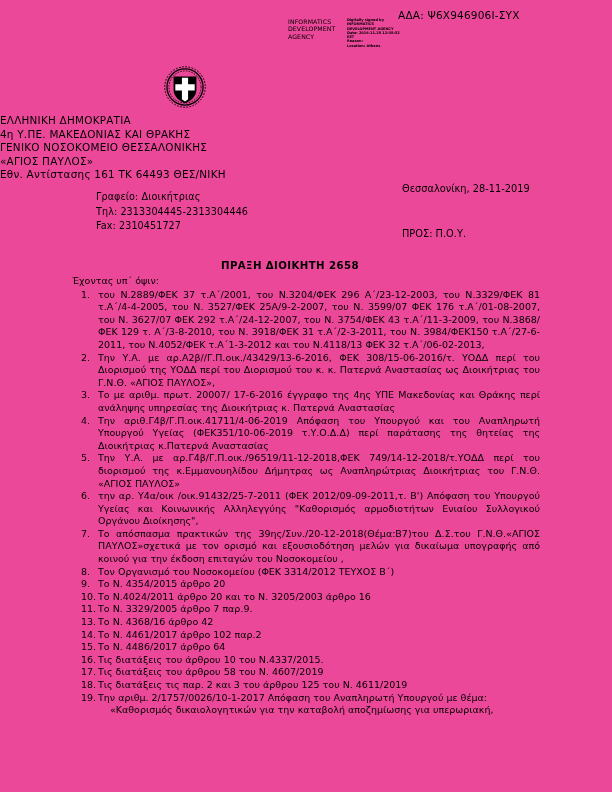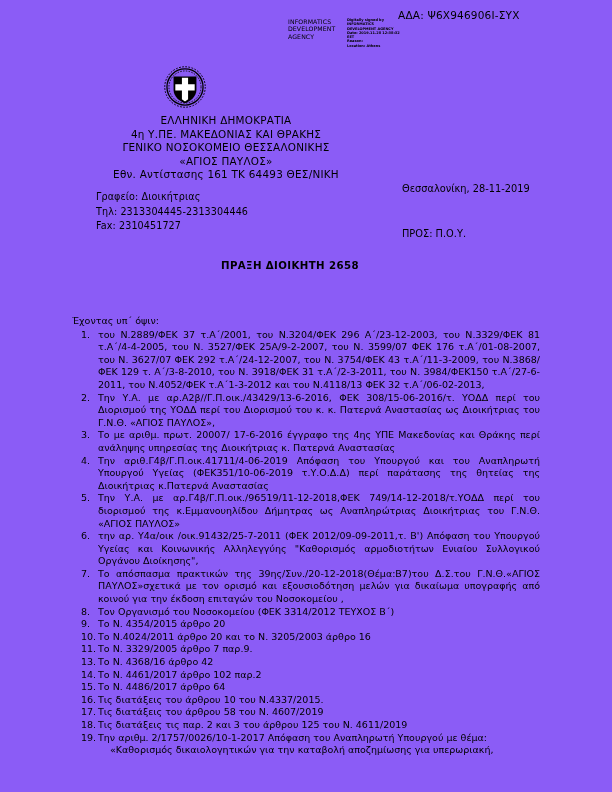--- a/index.html
+++ b/index.html
@@ -9,21 +9,21 @@
     background: #ffffff;
   }
   body {
     font-family: "DejaVu Sans", sans-serif;
     color: #000000;
   }
   .page {
     position: relative;
     width: 612px;
     height: 792px;
-    background: #8b5cf6;
+    background: #ec4899;
     overflow: hidden;
     box-sizing: border-box;
     padding-left: 26px;
   }
 
   
   .ada-line {
     position: absolute;
     left: 398px;
     top: 9px;
@@ -64,21 +64,21 @@
     width: 44px;
     height: 46px;
   }
 
   
   .org-head {
     position: absolute;
     left: 0;
     top: 114px;
     width: 452px;
-    text-align: center;
+    text-align: left;
     font-size: 10.4px;
     line-height: 13.6px;
     letter-spacing: 0.25px;
   }
 
   
   .contact {
     position: absolute;
     left: 96px;
     top: 190px;
@@ -118,21 +118,20 @@
   }
 
   
   .body-wrap {
     position: absolute;
     left: 72px;
     top: 275px;
     width: 468px;
     font-size: 9.5px;
     line-height: 12.6px;
-    margin-top: 40px;
   }
   .preamble {
     margin: 0 0 1px 0;
     font-size: 9.5px;
   }
   ol.clauses {
     list-style: none;
     margin: 0;
     padding: 0;
   }

